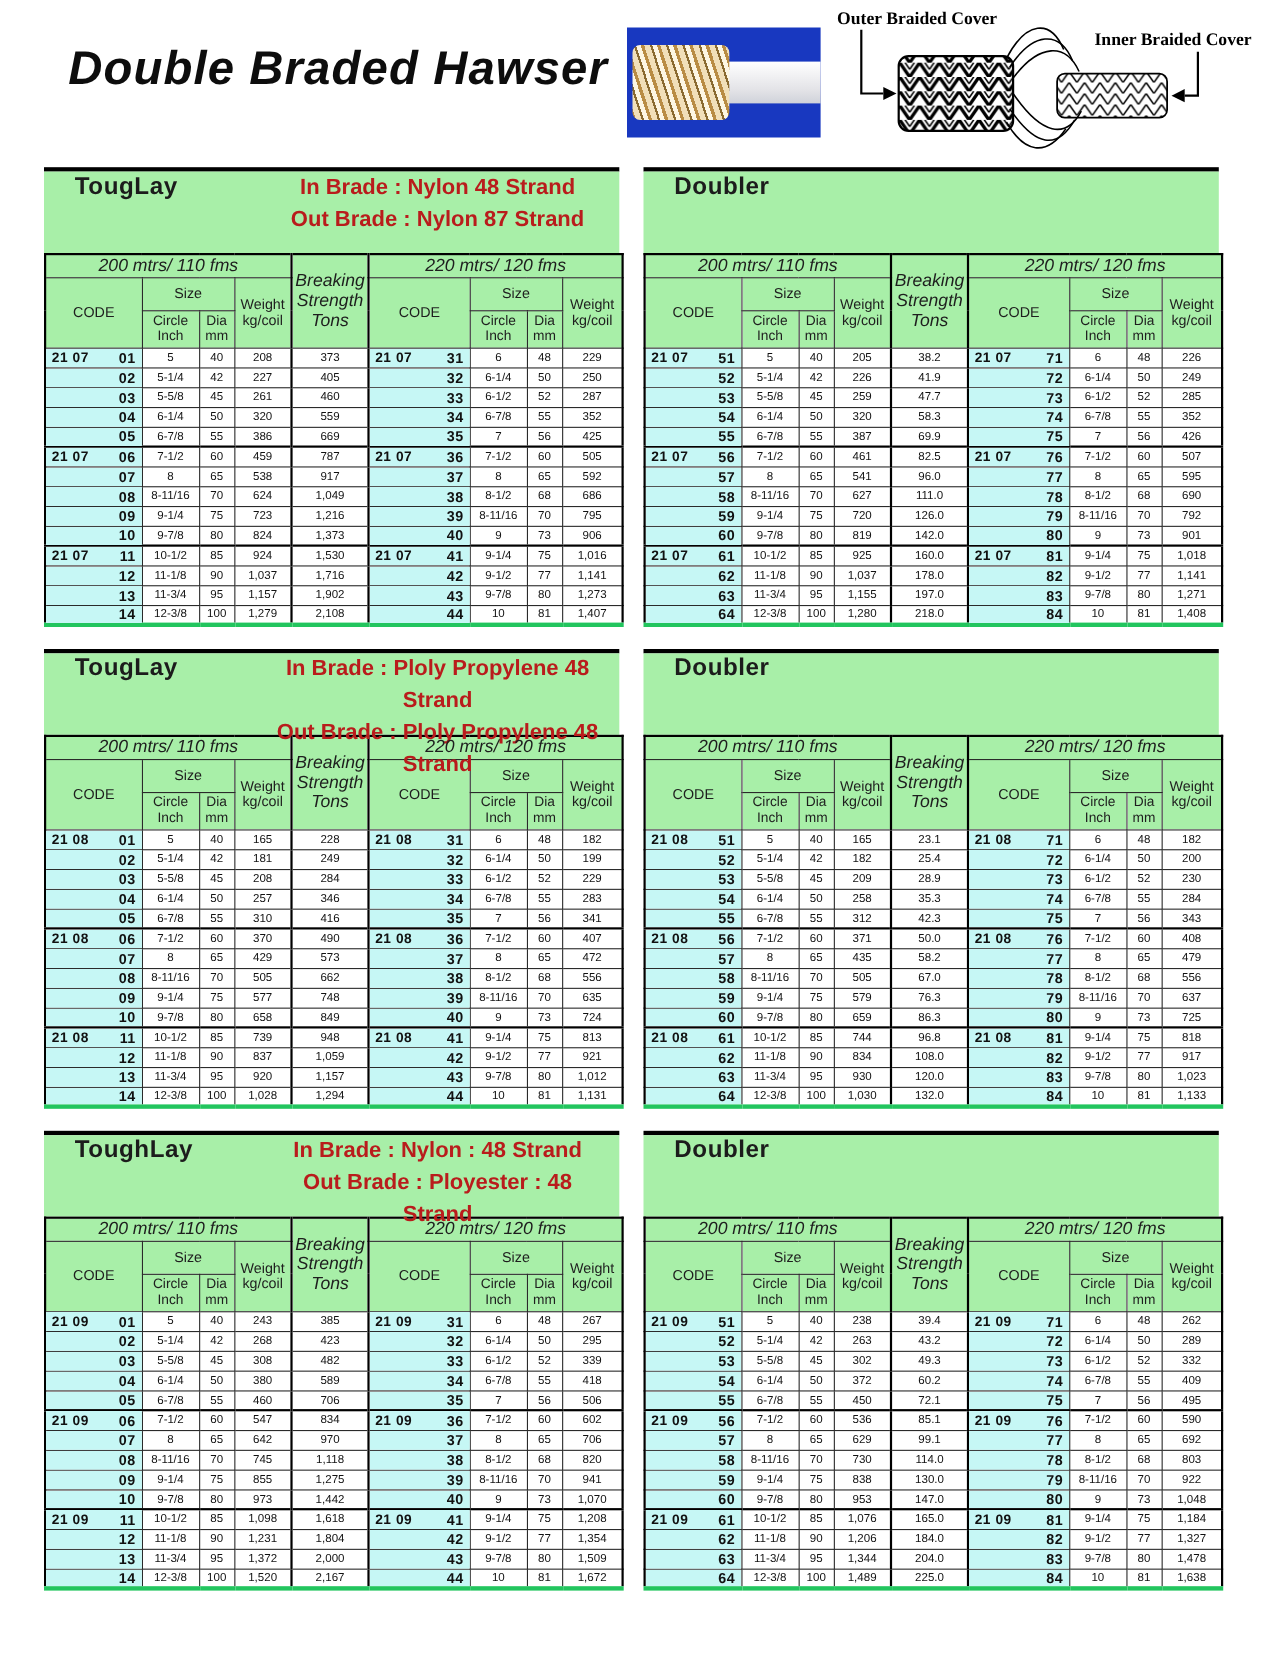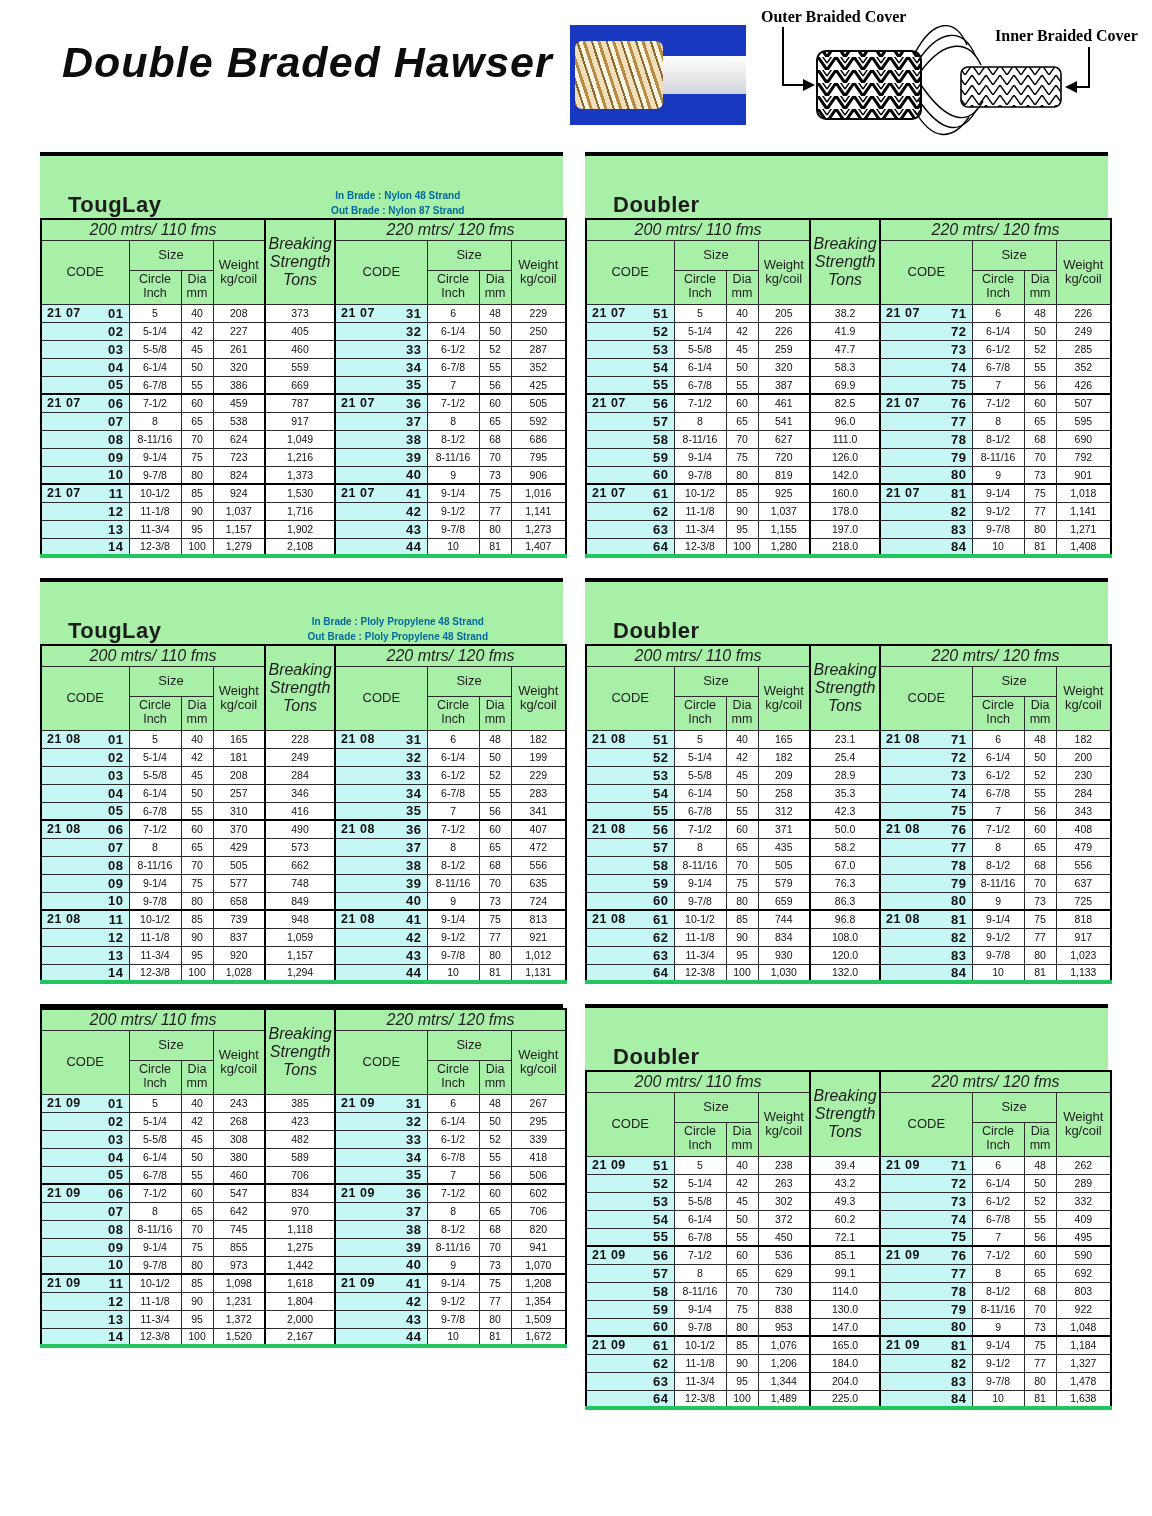--- a/index.html
+++ b/index.html
@@ -25,23 +25,23 @@
 
   
   .watermark{position:absolute;left:330px;top:758px;z-index:6;pointer-events:none;
     font-family:"Liberation Serif",serif;font-weight:bold;font-size:64px;letter-spacing:2px;
     color:var(--wm-pink);}
 
   
   .tables{position:absolute;top:152px;left:40px;width:1068px;display:grid;
     grid-template-columns:523px 523px;column-gap:22px;row-gap:20px;}
   section.rope-table{border-top:4px solid #000;}
-  .band{display:flex;align-items:flex-end;background:var(--band-green);height:62px;padding:0 10px 0 28px;}
+  .band{display:flex;align-items:flex-start;background:var(--band-green);height:74px;padding:0 10px 0 28px;}
   .prod-name{width:36%;font-size:22px;font-weight:bold;color:#1c1c1c;letter-spacing:0.5px;}
-  .brade{width:64%;text-align:center;font-size:10px;font-weight:bold;color:#0369a1;line-height:1.45;}
+  .brade{width:64%;text-align:center;font-size:20px;font-weight:bold;color:#b91c1c;line-height:1.45;}
 
   table.spec{width:100%;border-collapse:collapse;table-layout:fixed;border:2px solid #000;}
   table.spec th,table.spec td{border:1px solid #2a2a2a;text-align:center;vertical-align:middle;
     overflow:hidden;white-space:pre-line;}
   table.spec thead th{background:var(--band-green);font-weight:normal;font-size:13px;color:#1e1e1e;line-height:1.1;}
   table.spec thead tr.bandrow th{height:21px;font-size:16px;font-style:italic;}
   table.spec thead tr.midrow th{height:30px;}
   table.spec thead tr.lowrow th{height:34px;font-size:12.5px;}
   table.spec td{background:#fff;font-size:10.5px;height:18px;color:#111;}
   table.spec td.code{background:var(--code-cyan);position:relative;text-align:right;padding-right:5px;
@@ -924,20 +924,27 @@
               <td class="code"><span class="prefix"></span><span class="suffix">84</span></td>
               <td>10</td>
               <td>81</td>
               <td>1,133</td>
             </tr>
           </tbody>
         </table>
     </section>
 
     <section class="rope-table">
+      <div class="band">
+        <div class="prod-name">ToughLay</div>
+        <div class="brade">
+          <div>In Brade : Nylon      : 48 Strand</div>
+          <div>Out Brade : Ployester : 48 Strand</div>
+        </div>
+      </div>
       <table class="spec">
           <colgroup>
             <col style="width: 88px;">
             <col style="width: 52px;">
             <col style="width: 32px;">
             <col style="width: 52px;">
             <col style="width: 70px;">
             <col style="width: 92px;">
             <col style="width: 52px;">
             <col style="width: 32px;">

